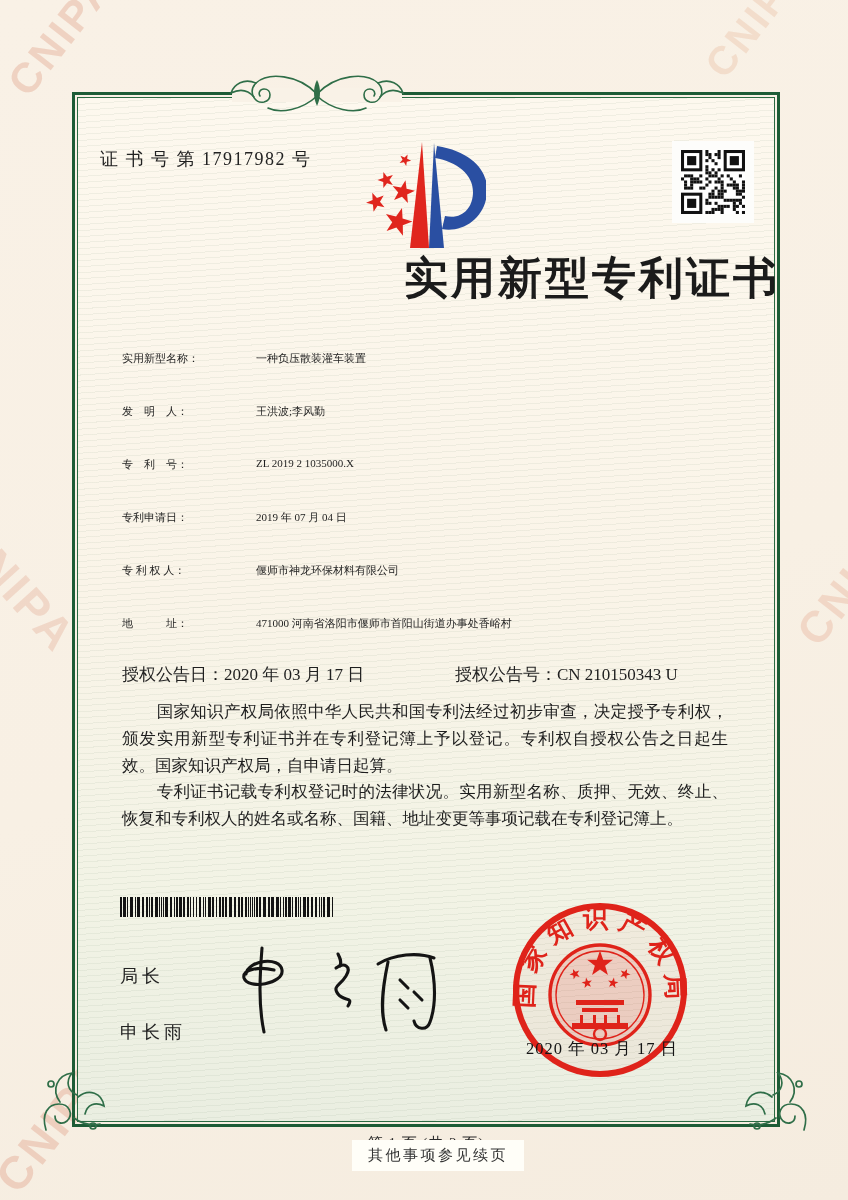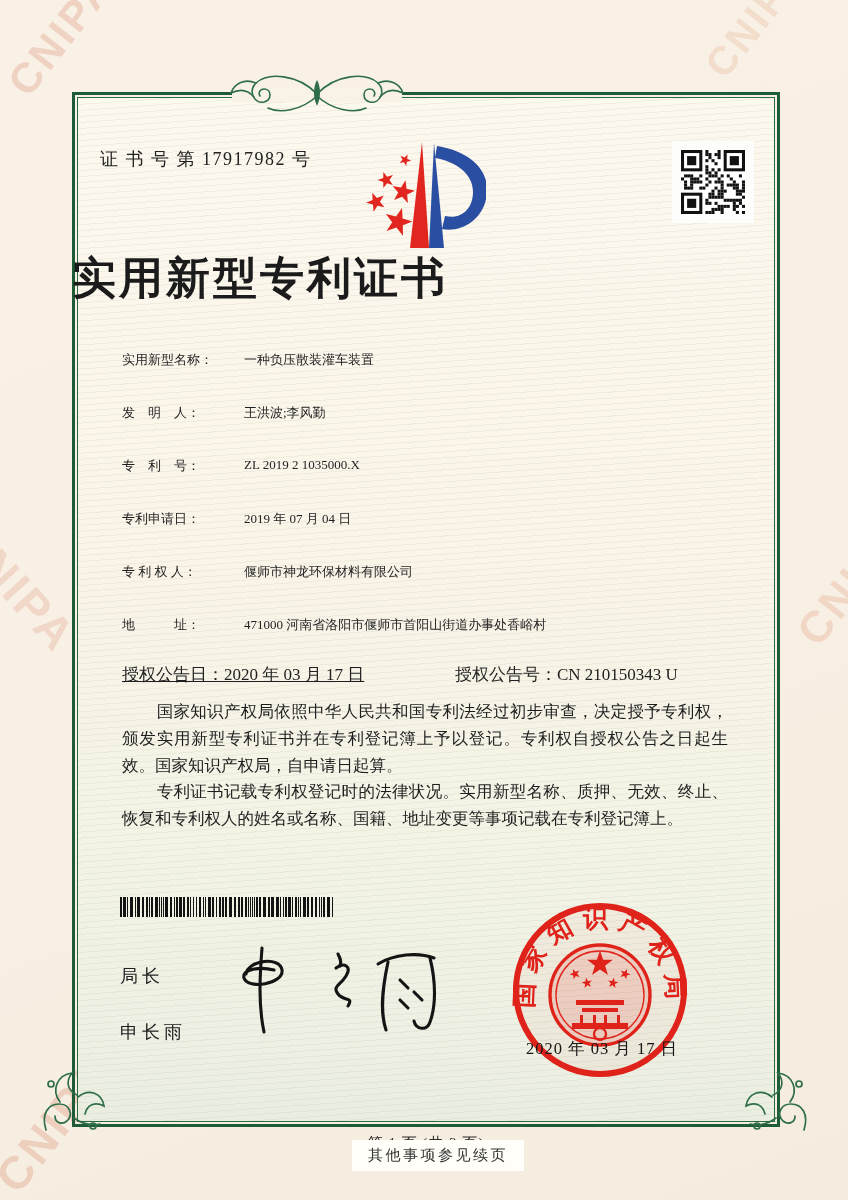--- a/index.html
+++ b/index.html
@@ -35,27 +35,27 @@
     position:absolute;left:100px;top:147px;
     font-size:18px;color:#222;letter-spacing:1.5px;
   }
   .logo{position:absolute;left:346px;top:136px;}
   .qr-patch{
     position:absolute;left:672px;top:141px;width:82px;height:82px;background:#fdfdfb;
     display:flex;align-items:center;justify-content:center;
   }
   .title{
     position:absolute;left:72px;top:249px;width:708px;
-    text-align:left;font-size:44px;font-weight:bold;color:#1b1b1b;letter-spacing:3px;margin:0;
+    text-align:right;font-size:44px;font-weight:bold;color:#1b1b1b;letter-spacing:3px;margin:0;
   }
   .fields{position:absolute;left:122px;top:351px;width:620px;}
-  .field-row{height:22px;margin-bottom:31px;font-size:13px;color:#1f1f1f;display:flex;}
+  .field-row{height:22px;margin-bottom:31px;font-size:11px;color:#1f1f1f;display:flex;gap:12px;}
   .field-label{display:inline-block;width:122px;flex:0 0 122px;white-space:pre;}
   .field-value{white-space:pre;}
-  .grant-row{position:absolute;left:122px;top:663px;width:620px;font-size:17px;color:#1f1f1f;text-decoration:underline;}
+  .grant-row{position:absolute;left:122px;top:663px;width:620px;font-size:17px;color:#1f1f1f;}
   .grant-right{position:absolute;left:333px;top:0;}
   .paras{
     position:absolute;left:122px;top:699px;width:606px;
     font-size:16.5px;line-height:26.8px;color:#1e1e1e;text-align:justify;
   }
   .paras p{margin:0;text-indent:2.1em;}
   .barcode{
     position:absolute;left:120px;top:897px;width:218px;height:20px;
     display:flex;align-items:stretch;
   }

